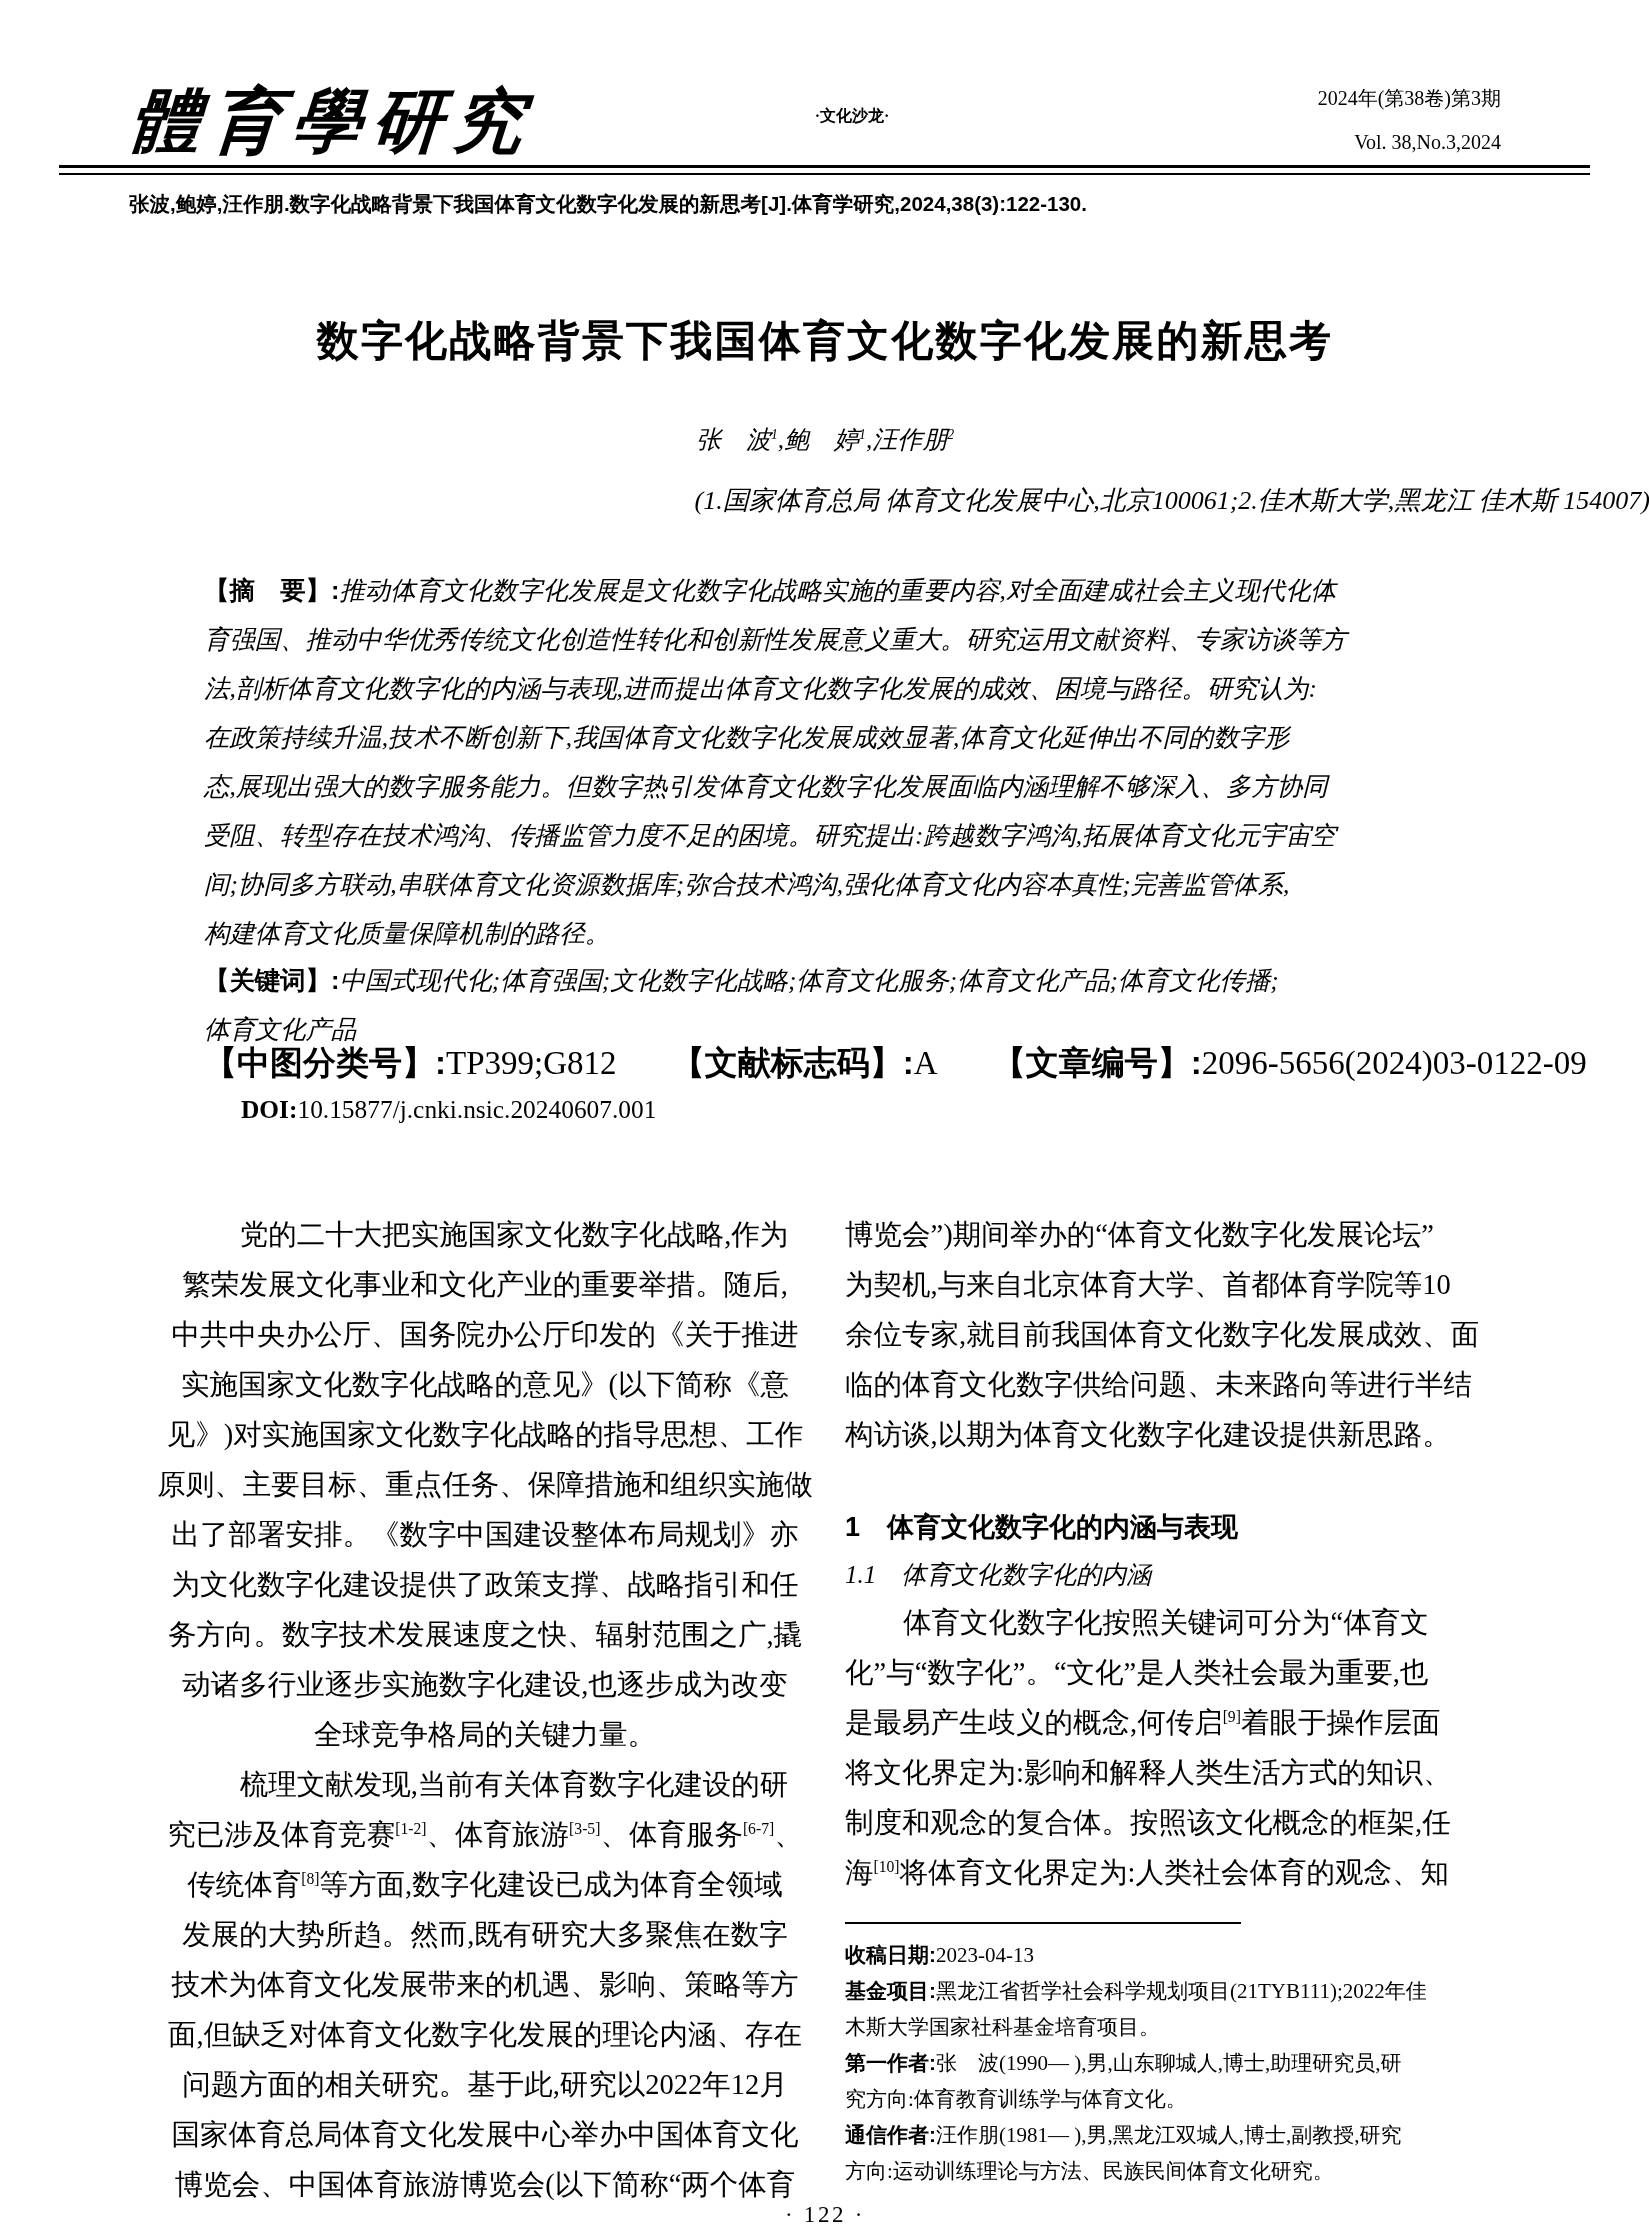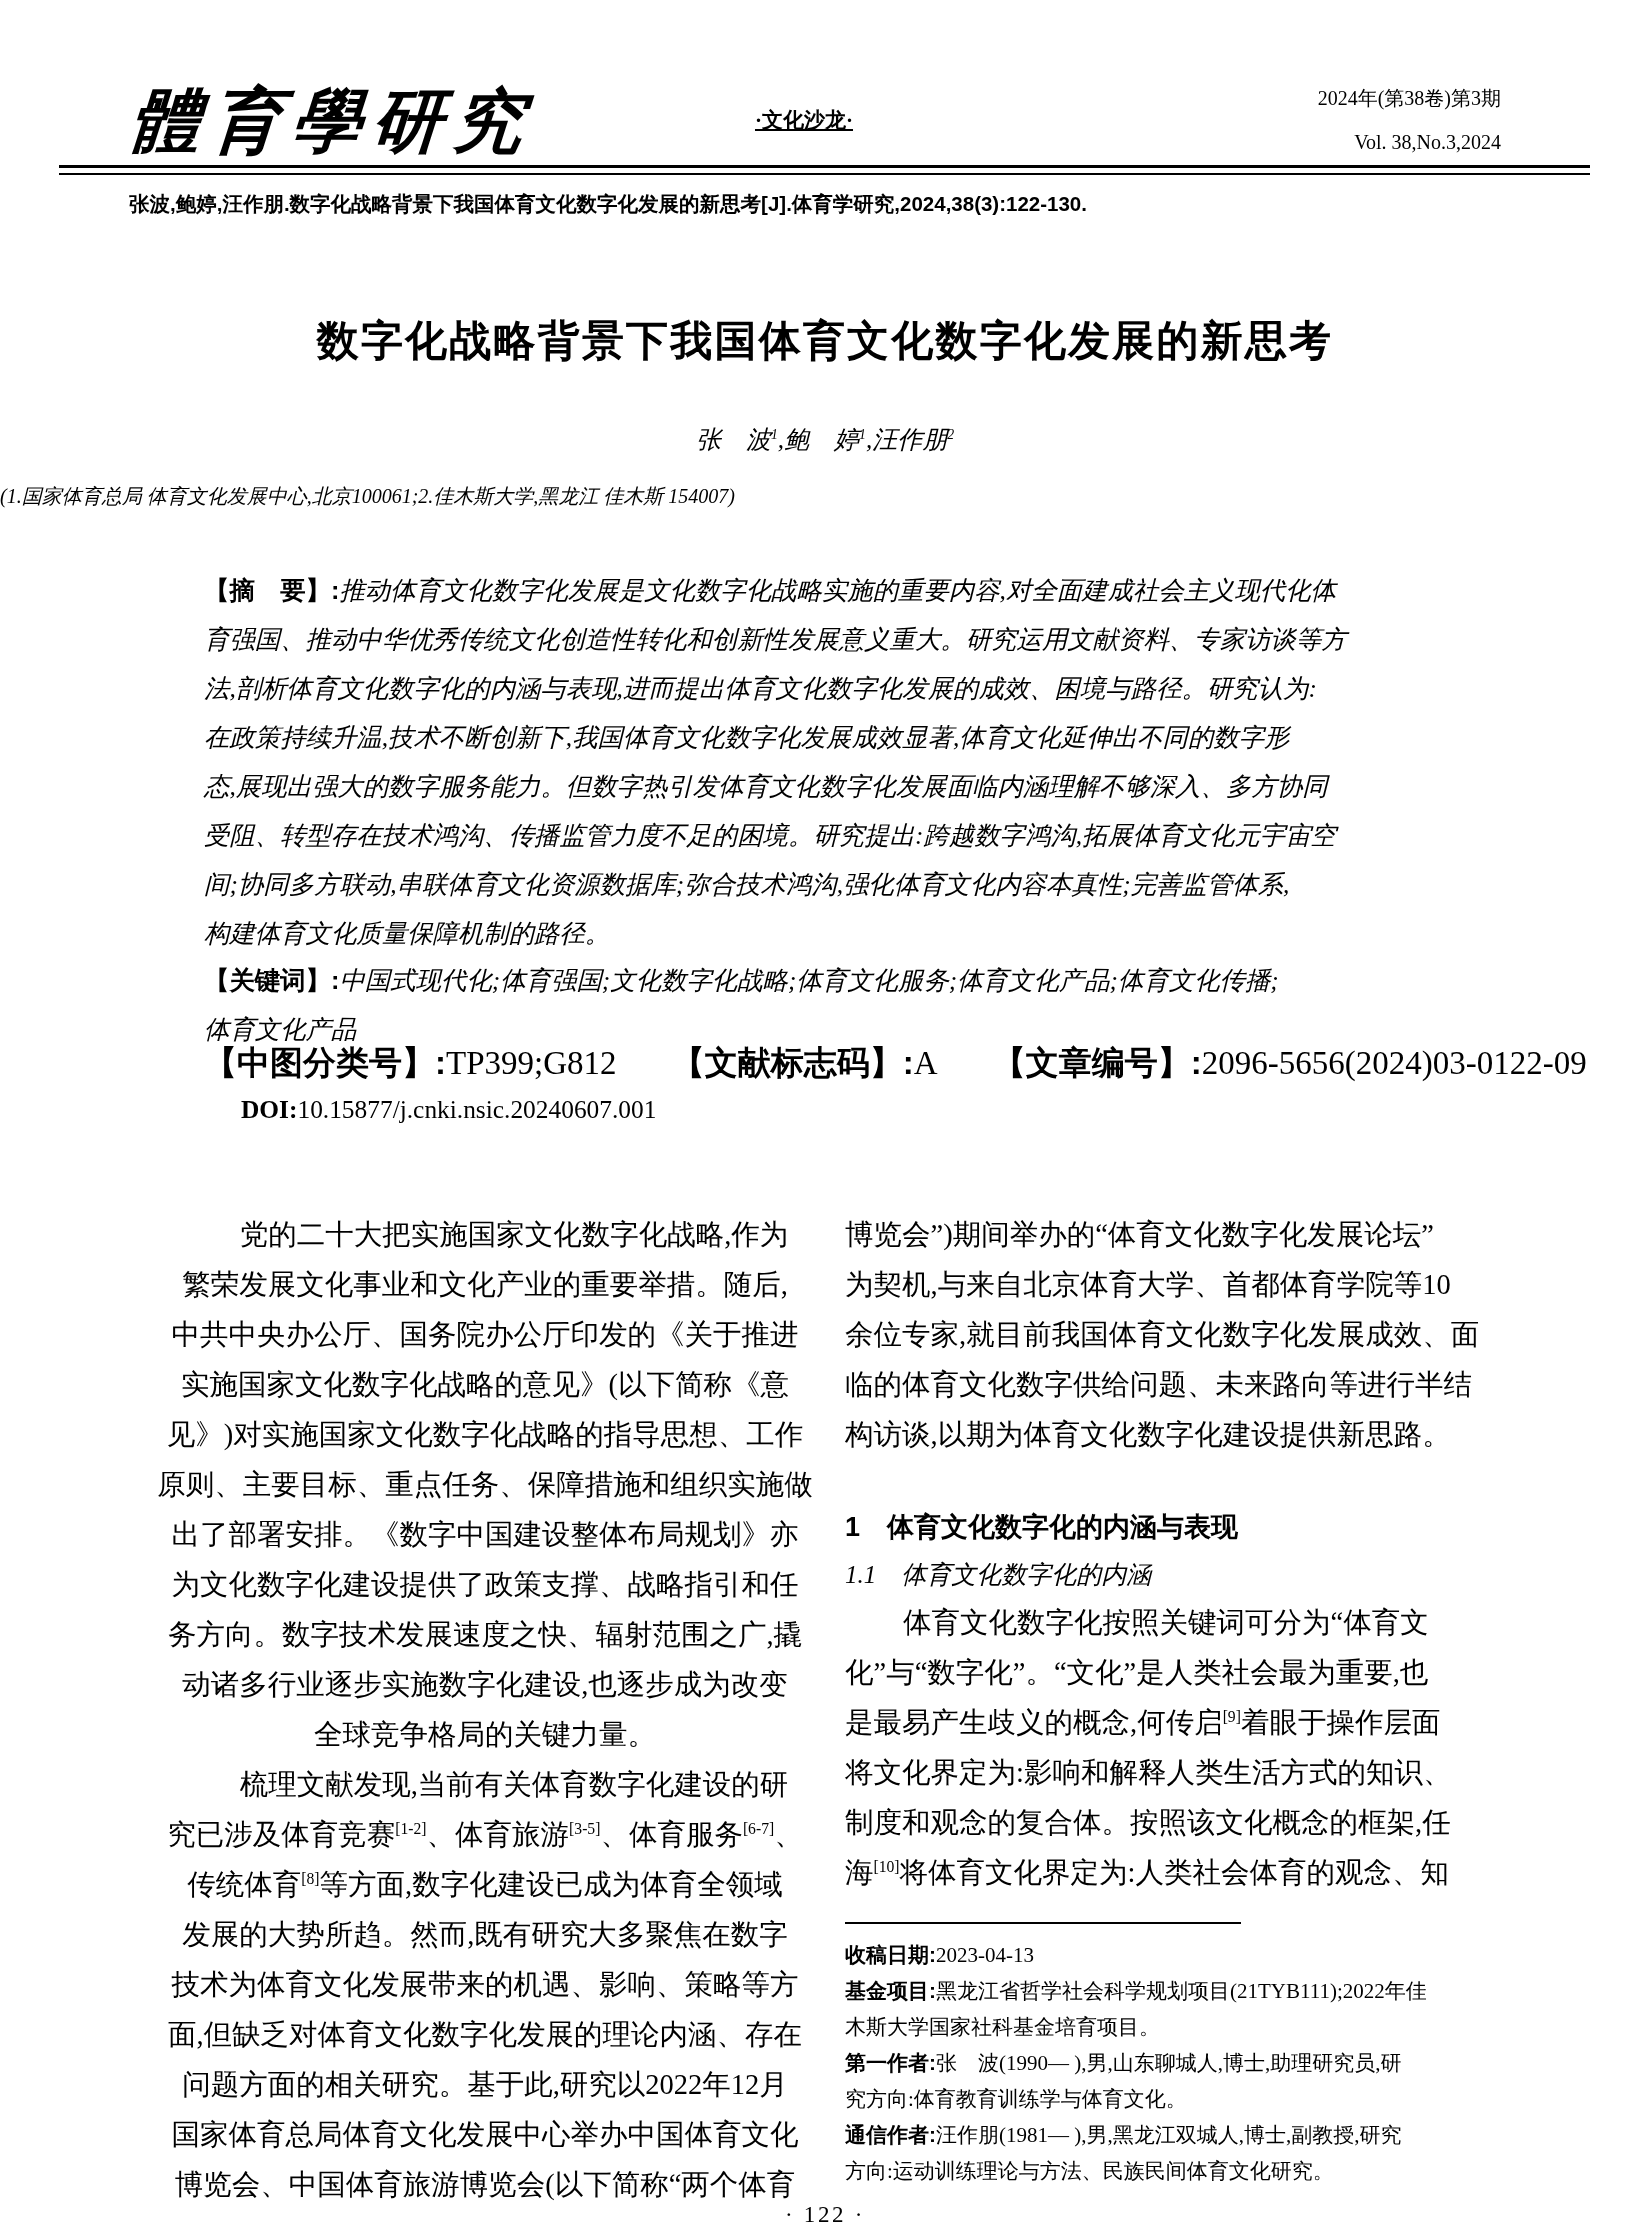--- a/index.html
+++ b/index.html
@@ -6,29 +6,29 @@
   #page{position:relative;width:1650px;height:2334px;background:#ffffff;color:#000;overflow:hidden;}
   .abs{position:absolute;}
   .serif{font-family:"Liberation Serif","DejaVu Serif",serif;}
   .sans{font-family:"Liberation Sans","DejaVu Sans",sans-serif;margin-top:13px;}
   .kai{font-family:"Liberation Serif","DejaVu Serif",serif;font-style:italic;}
   .hei{font-family:"Liberation Sans","DejaVu Sans",sans-serif;font-weight:bold;font-style:normal;}
   .ln{white-space:nowrap;}
   .ind{text-indent:58px;}
   sup{font-size:0.55em;line-height:0;}
   #logo{left:127px;top:75px;font-size:70px;font-weight:bold;font-style:italic;letter-spacing:10.7px;transform:skewX(-4deg);transform-origin:left bottom;}
-  #sec-label{left:804px;top:106px;transform:translateX(-50%);font-size:21px;font-weight:bold;white-space:nowrap;text-decoration:underline;}
+  #sec-label{left:852px;top:106px;transform:translateX(-50%);font-size:16px;font-weight:bold;white-space:nowrap;}
   #issue-cn{right:149px;top:85px;font-size:20px;white-space:nowrap;}
   #issue-en{right:149px;top:131px;font-size:20px;white-space:nowrap;}
   .rule1{left:59px;top:165px;width:1531px;height:2.7px;background:#000;}
   .rule2{left:59px;top:173px;width:1531px;height:1.8px;background:#000;}
   #citation{left:129px;top:177px;font-size:20.5px;font-weight:bold;white-space:nowrap;}
   #title{left:0;top:313px;width:1650px;text-align:center;font-size:42px;font-weight:bold;letter-spacing:2.2px;white-space:nowrap;}
   #authors{left:0;top:423px;width:1650px;text-align:center;font-size:25px;white-space:nowrap;}
-  #affil{left:0;top:483px;width:1650px;text-align:left;font-size:20px;white-space:nowrap;}
+  #affil{left:0;top:483px;width:1650px;text-align:right;font-size:26px;white-space:nowrap;}
   #abstract{left:204px;top:566px;width:1256px;font-size:25.4px;line-height:49px;}
   #keywords{left:204px;top:956px;width:1256px;font-size:25.4px;line-height:49px;}
   #clc-line{left:204px;top:1038px;font-size:33px;line-height:49px;white-space:nowrap;}
   #clc-line .grp{margin-right:47px;}
   #doi-line{left:204px;top:1085px;font-size:25.4px;line-height:49px;white-space:nowrap;margin-left:37px;}
   #doi-line .doi-lbl{font-weight:bold;}
   #col-left{left:149px;top:1210px;width:672px;font-size:28.5px;line-height:50px;text-align:center;}
   #col-right-p1{left:845px;top:1210px;width:668px;font-size:28.5px;line-height:50px;}
   #h1-heading{left:845px;top:1509px;font-size:27px;white-space:nowrap;}
   #h11-heading{left:845px;top:1558px;font-size:25px;white-space:nowrap;}

